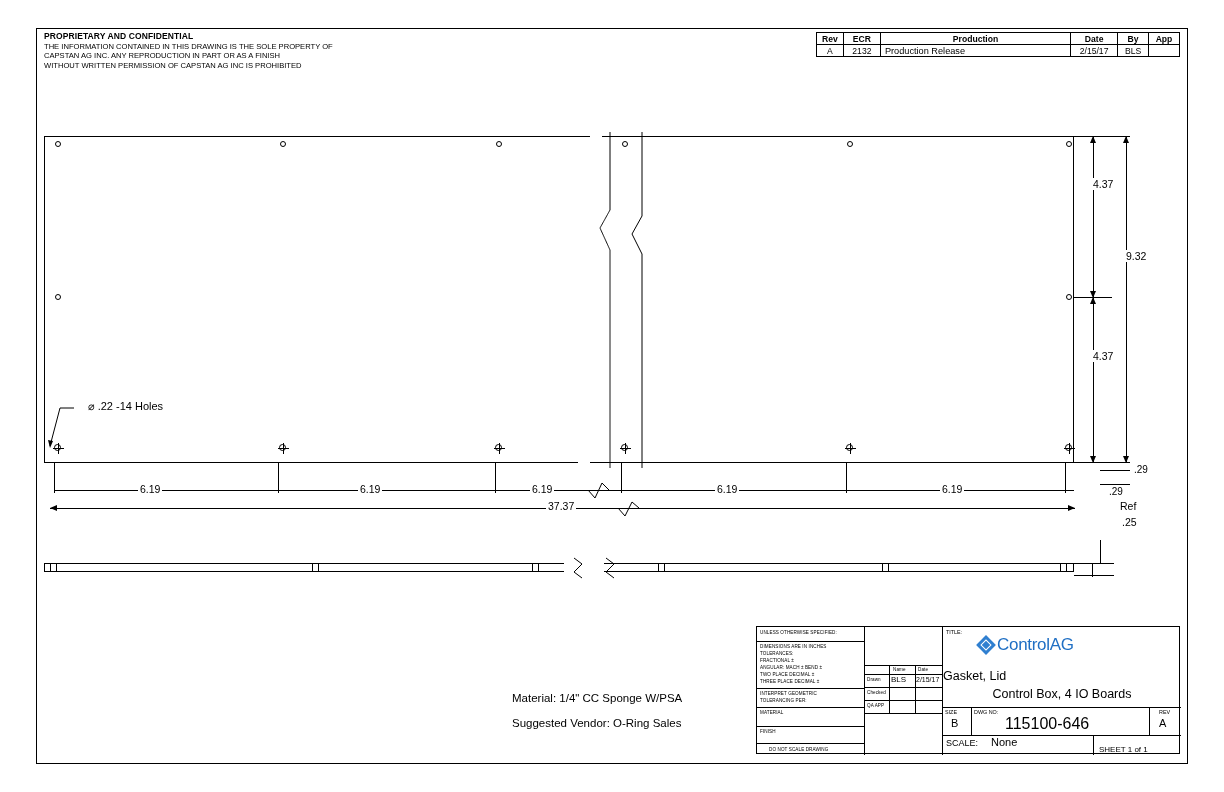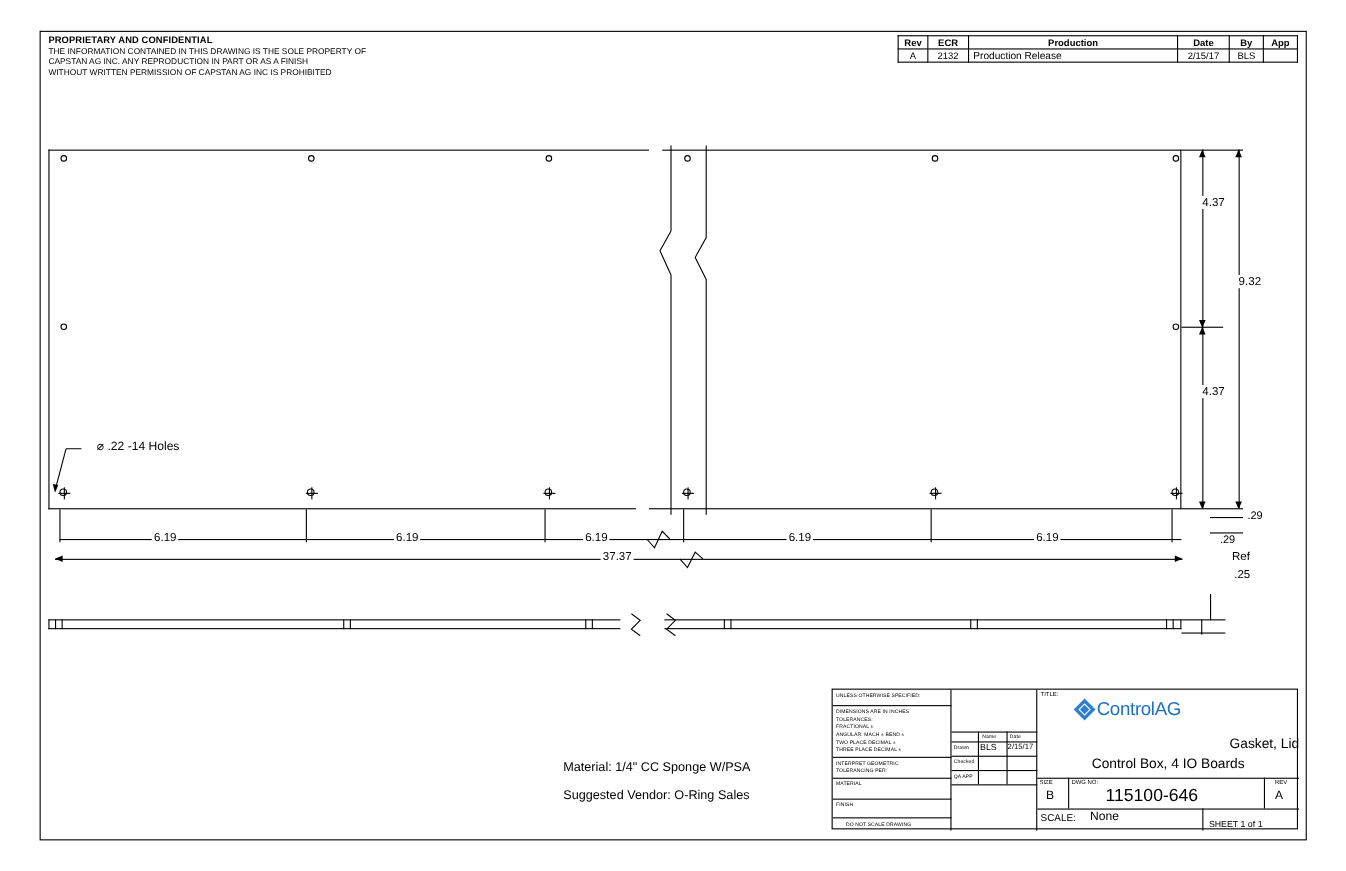--- a/index.html
+++ b/index.html
@@ -254,21 +254,21 @@
       <div class="abs tiny" style="left:2px;top:63px;">Checked</div>
       <div class="abs tiny" style="left:2px;top:76px;">QA APP</div>
     </div>
 
     <div class="cell" style="left:186px;top:0;width:238px;height:128px;">
 
       <div class="abs" style="left:36px;top:8px;">
         <span class="diamond"></span><span class="logo logoblue">Control</span><span class="logo logoblue">AG</span>
       </div>
       <div class="abs lbl" style="left:3px;top:2px;">TITLE:</div>
-      <div class="abs" style="left:0;top:42px;width:238px;text-align:right;font-size:12.5px;">Gasket, Lid</div>
+      <div class="abs" style="left:0;top:42px;width:238px;text-align:left;font-size:12.5px;">Gasket, Lid</div>
       <div class="abs" style="left:0;top:60px;width:238px;text-align:center;font-size:12.5px;">Control Box, 4 IO Boards</div>
 
       <div class="tline" style="left:0;top:80px;width:238px;height:1px;"></div>
       <div class="tline" style="left:0;top:108px;width:238px;height:1px;"></div>
       <div class="tline" style="left:28px;top:80px;width:1px;height:28px;"></div>
       <div class="tline" style="left:206px;top:80px;width:1px;height:28px;"></div>
       <div class="tline" style="left:150px;top:108px;width:1px;height:20px;"></div>
 
       <div class="abs lbl" style="left:2px;top:82px;">SIZE</div>
       <div class="abs" style="left:8px;top:90px;font-size:11px;">B</div>

